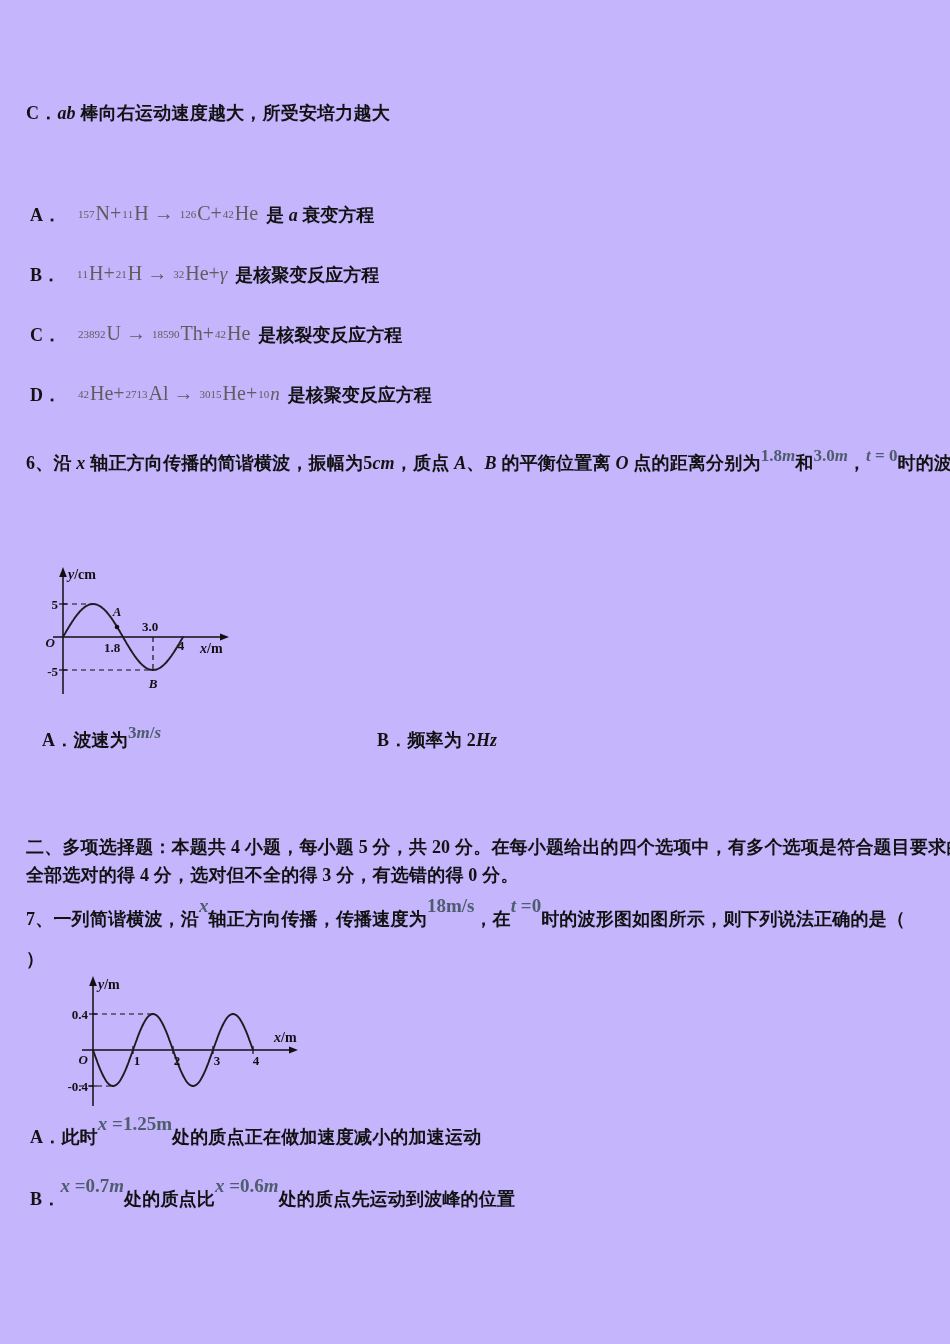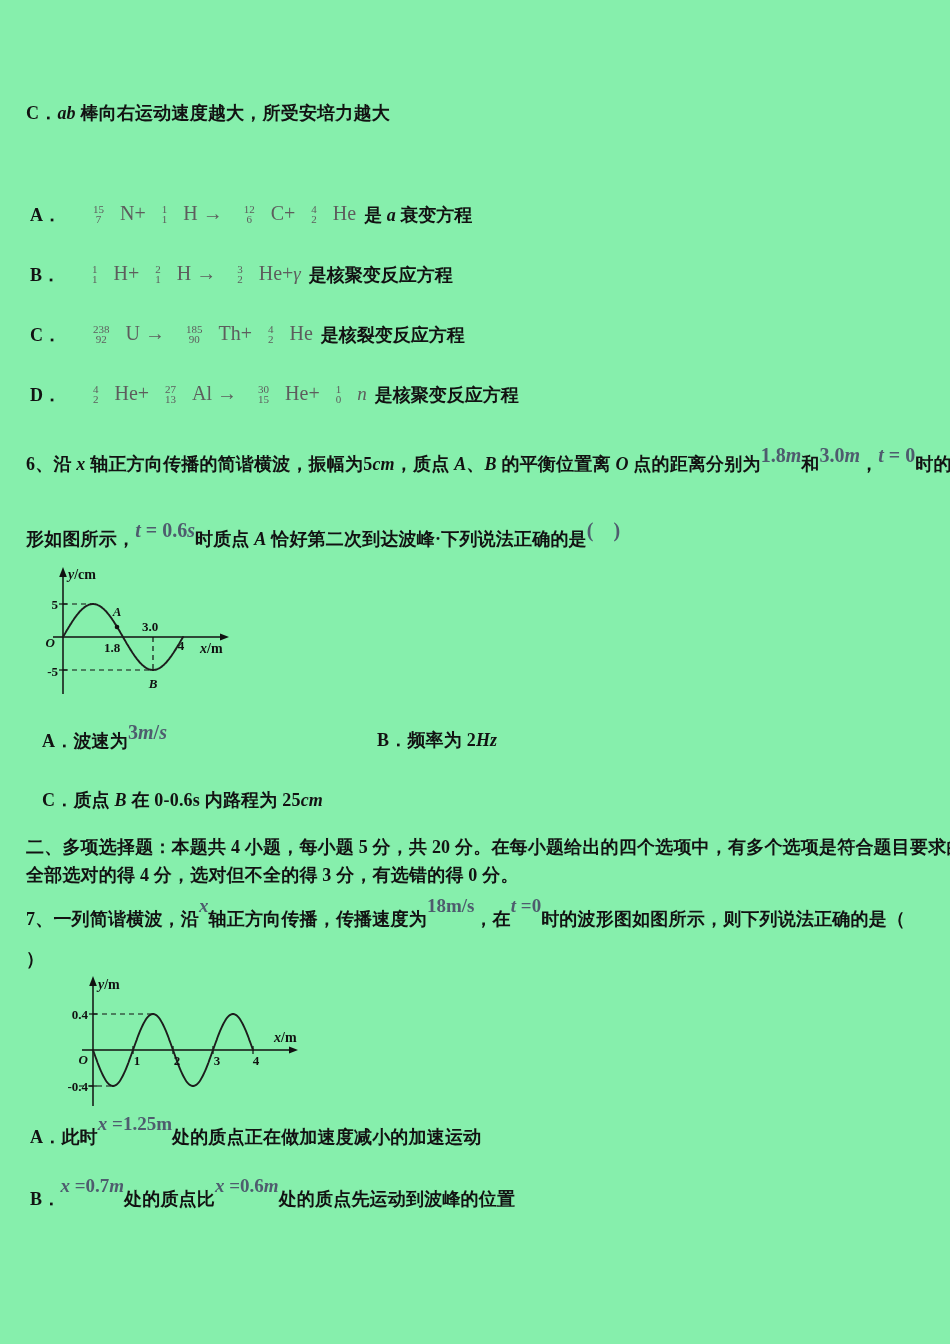--- a/index.html
+++ b/index.html
@@ -1,34 +1,34 @@
 <!DOCTYPE html>
 <html><head>
 <meta charset="utf-8">
 <style>
   html,body{margin:0;padding:0;background:#e8e8e8;}
-  .page{position:relative;width:950px;height:1344px;background:#86efac;margin:0 auto;
+  .page{position:relative;width:950px;height:1344px;background:#c4b5fd;margin:0 auto;
         font-family:"Liberation Serif","DejaVu Serif",serif;color:#121212;font-weight:700;
         overflow:hidden;}
   .abs{position:absolute;}
   .line{font-size:18px;line-height:26px;white-space:nowrap;letter-spacing:0.2px;}
   .line i{font-style:italic;}
   
-  .chip{color:#4e5c6e;font-weight:600;font-size:20px;position:relative;top:var(--raise,-8px);
+  .chip{color:#4e5c6e;font-weight:600;font-size:17px;position:relative;top:var(--raise,-8px);
         letter-spacing:0;}
   .bigchip{--raise:-13px;}
   .bigchip .chip{font-size:19px;}
   
   .eqrow{display:flex;align-items:flex-end;font-size:18px;white-space:nowrap;}
   .optlabel{line-height:1.1;}
   .eq{color:#5d5d5d;font-weight:400;font-size:20px;margin:0 8px 1px 16px;
       display:inline-flex;align-items:center;white-space:pre;}
   .eq i{font-style:italic;font-size:19px;}
-  .ss{display:inline-flex;flex-direction:column;align-items:center;font-size:11px;
-      line-height:9.5px;font-weight:400;margin:0 16px;transform:translateY(1px);text-align:center;}
+  .ss{display:inline-flex;flex-direction:row;align-items:center;font-size:11px;
+      line-height:9.5px;font-weight:400;margin:0 1px;transform:translateY(1px);text-align:center;}
   .suffix{line-height:1.15;}
   
   svg text{font-family:"Liberation Serif","DejaVu Serif",serif;font-size:13px;font-weight:700;fill:#111;}
   svg text.lab{font-size:14px;}
   .it{font-style:italic;}
   .ax{stroke:#111;stroke-width:1.5;fill:none;}
   .tk{stroke:#111;stroke-width:1.2;fill:none;}
   .wv{stroke:#1d1d1d;stroke-width:1.9;fill:none;stroke-linecap:round;}
   .dsh{stroke:#111;stroke-width:1.2;stroke-dasharray:5 4;fill:none;}
   .arr{fill:#111;stroke:none;}
@@ -56,21 +56,20 @@
     <span class="eq"><span class="ss"><span>238</span><span>92</span></span><span>U → </span><span class="ss"><span>185</span><span>90</span></span><span>Th+</span><span class="ss"><span>4</span><span>2</span></span><span>He</span></span>
     <span class="suffix">是核裂变反应方程</span>
   </div>
   <div class="abs eqrow" style="left:30px;top:382px">
     <span class="optlabel">D．</span>
     <span class="eq"><span class="ss"><span>4</span><span>2</span></span><span>He+</span><span class="ss"><span>27</span><span>13</span></span><span>Al → </span><span class="ss"><span>30</span><span>15</span></span><span>He+</span><span class="ss"><span>1</span><span>0</span></span><i>n</i></span>
     <span class="suffix">是核聚变反应方程</span>
   </div>
 
   <div class="abs line" style="left:26px;top:450px">6、沿 <i>x</i> 轴正方向传播的简谐横波，振幅为5<i>cm</i>，质点 <i>A</i>、<i>B</i> 的平衡位置离 <i>O</i> 点的距离分别为<span class="chip">1.8<i>m</i></span>和<span class="chip">3.0<i>m</i></span>，<span class="chip"><i>t</i> = 0</span>时的波</div>
-  <div class="abs line" style="left:26px;top:525px">形如图所示，<span class="chip"><i>t</i> = 0.6<i>s</i></span>时质点 <i>A</i> 恰好第二次到达波峰·下列说法正确的是<span class="chip">(　)</span></div>
 
   <svg class="abs" style="left:40px;top:563px" width="215" height="140" viewBox="0 0 215 140">
     <line class="ax" x1="23" y1="131" x2="23" y2="10"></line>
     <polygon class="arr" points="23,4 19.2,14 26.8,14"></polygon>
     <line class="ax" x1="13" y1="74" x2="182" y2="74"></line>
     <polygon class="arr" points="189,74 180,70.4 180,77.6"></polygon>
     <line class="tk" x1="19" y1="41" x2="27" y2="41"></line>
     <line class="tk" x1="19" y1="107" x2="27" y2="107"></line>
     <line class="dsh" x1="23" y1="41" x2="52" y2="41"></line>
     <line class="dsh" x1="23" y1="107" x2="112" y2="107"></line>
@@ -84,21 +83,20 @@
     <text x="72" y="89" text-anchor="middle">1.8</text>
     <text x="110" y="68" text-anchor="middle">3.0</text>
     <text x="141" y="87" text-anchor="middle">4</text>
     <text class="lab" x="160" y="90"><tspan class="it">x</tspan><tspan>/m</tspan></text>
     <text class="it" x="77" y="53" text-anchor="middle">A</text>
     <text class="it" x="113" y="125" text-anchor="middle">B</text>
   </svg>
 
   <div class="abs line" style="left:42px;top:727px">A．波速为<span class="chip">3<i>m</i>/<i>s</i></span></div>
   <div class="abs line" style="left:377px;top:727px">B．频率为 2<i>Hz</i></div>
-  <div class="abs line" style="left:42px;top:787px">C．质点 <i>B</i> 在 0-0.6s 内路程为 25<i>cm</i></div>
 
   <div class="abs line" style="left:26px;top:834px">二、多项选择题：本题共 4 小题，每小题 5 分，共 20 分。在每小题给出的四个选项中，有多个选项是符合题目要求的。</div>
   <div class="abs line" style="left:26px;top:862px">全部选对的得 4 分，选对但不全的得 3 分，有选错的得 0 分。</div>
 
   <div class="abs line bigchip" style="left:26px;top:906px">7、一列简谐横波，沿<span class="chip"><i>x</i></span>轴正方向传播，传播速度为<span class="chip">18m/s</span>，在<span class="chip"><i>t</i> =0</span>时的波形图如图所示，则下列说法正确的是（</div>
   <div class="abs line" style="left:26px;top:946px">）</div>
 
   <svg class="abs" style="left:50px;top:973px" width="285" height="140" viewBox="0 0 285 140">
     <line class="ax" x1="43" y1="133" x2="43" y2="8"></line>
     <polygon class="arr" points="43,3 39.2,13 46.8,13"></polygon>

